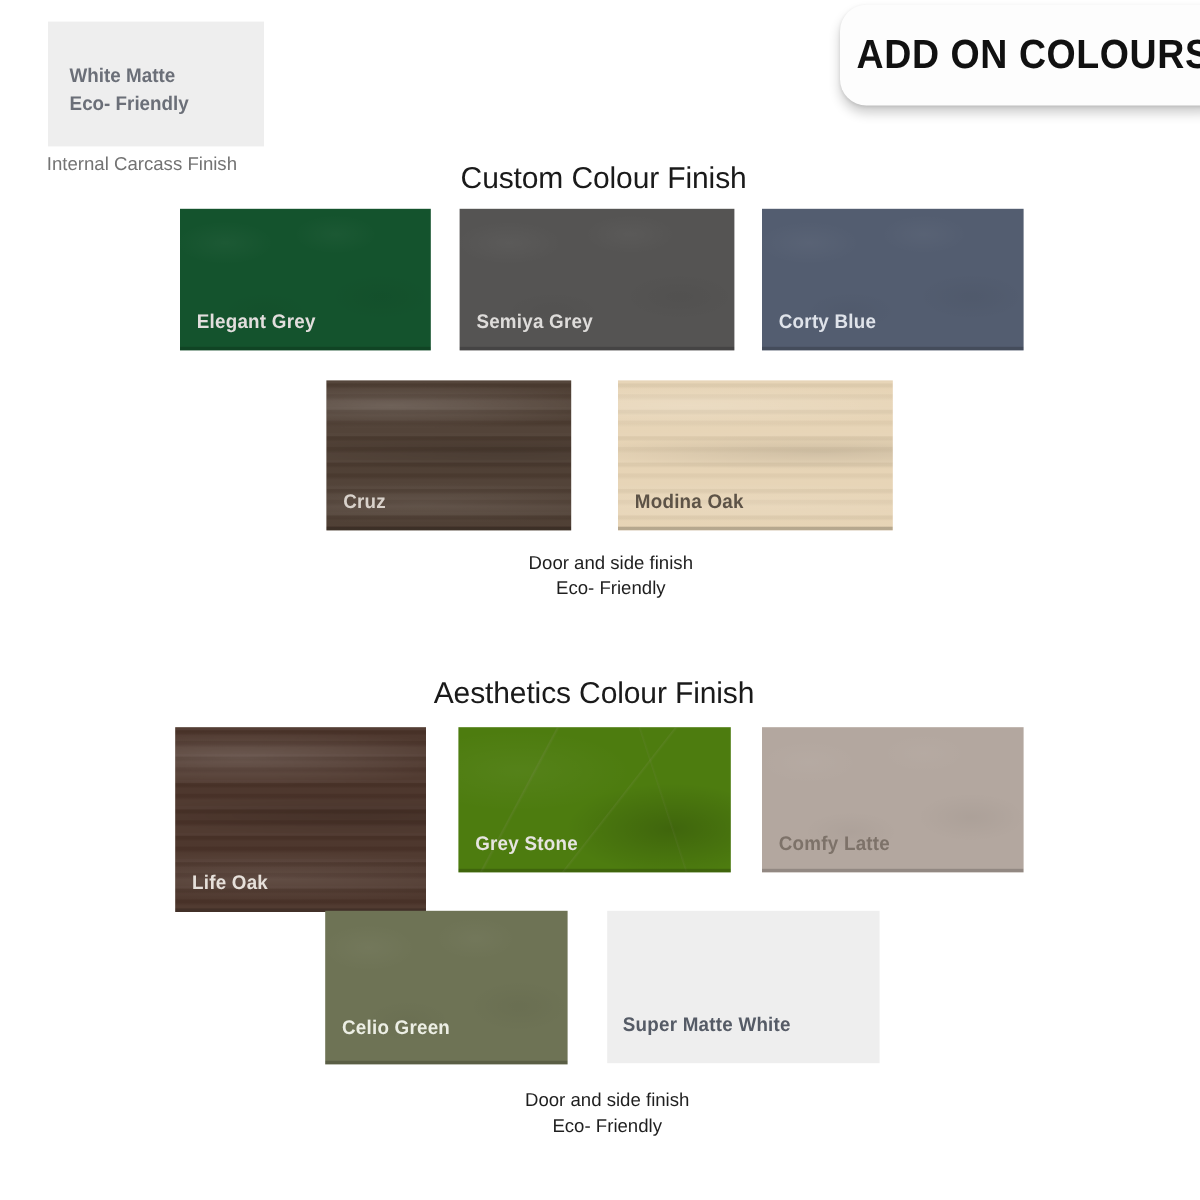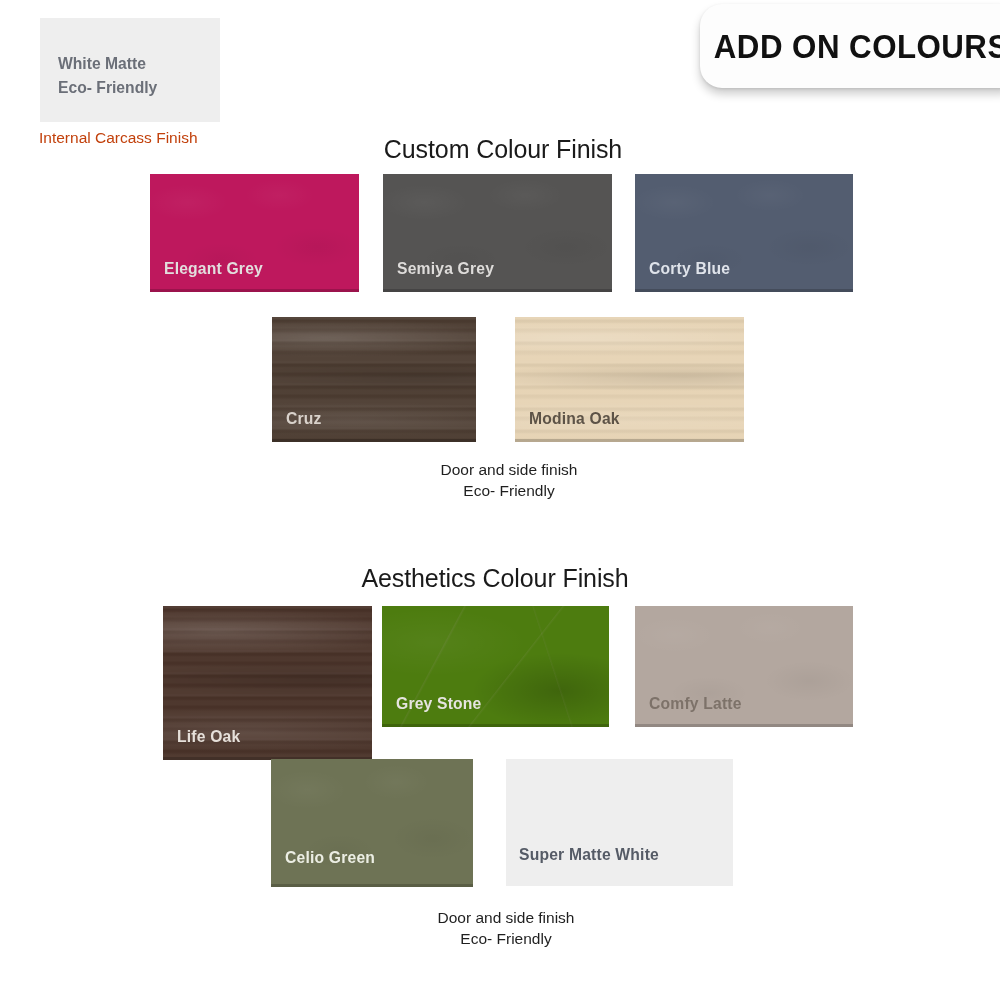--- a/index.html
+++ b/index.html
@@ -59,21 +59,21 @@
     font-weight: 400;
     color: #1f1f1f;
     line-height: 21px;
     text-align: center;
     white-space: pre-line;
     transform: translateX(-50%);
   }
   .caption-left {
     position: absolute;
     font-size: 15.5px;
-    color: #c2410c;
+    color: #737373;
     white-space: nowrap;
   }
 
   
   .swatch {
     position: absolute;
     box-sizing: border-box;
     overflow: hidden;
   }
   .swatch-label {
@@ -157,21 +157,21 @@
 <div class="swatch" style="left:40px; top:18px; width:180px; height:104px; background:#eeeeee;">
   <div style="position:absolute; left:18px; top:36px; font-family:'Liberation Sans Narrow','Liberation Sans',sans-serif;
               font-size:16.5px; font-weight:600; color:#6b6f78; transform:scaleX(0.95); transform-origin:left top;">White Matte</div>
   <div style="position:absolute; left:18px; top:60px; font-family:'Liberation Sans Narrow','Liberation Sans',sans-serif;
               font-size:16.5px; font-weight:600; color:#6b6f78; transform:scaleX(0.95); transform-origin:left top;">Eco- Friendly</div>
 </div>
 <div class="caption-left" style="left:39px; top:129px;">Internal Carcass Finish</div>
 
 <div class="section-heading" style="left:503px; top:135px;">Custom Colour Finish</div>
 
-<div class="swatch edge-bottom" style="left:150px; top:174px; width:209px; height:118px; background:#be185d;padding-left:46px;">
+<div class="swatch edge-bottom" style="left:150px; top:174px; width:209px; height:118px; background:#14532d;padding-left:46px;">
   <span class="mottle"></span>
   <span class="swatch-label" style="color:#e2dedd;">Elegant Grey</span>
 </div>
 
 <div class="swatch edge-bottom" style="left:383px; top:174px; width:229px; height:118px; background:#555453;">
   <span class="mottle"></span>
   <span class="swatch-label" style="color:#dedcda;">Semiya Grey</span>
 </div>
 
 <div class="swatch edge-bottom" style="left:635px; top:174px; width:218px; height:118px; background:#535d70;">
@@ -189,21 +189,21 @@
   <span class="grain-horizontal"></span>
   <span class="grain-wave"></span>
   <span class="swatch-label" style="color:#5d5347;">Modina Oak</span>
 </div>
 
 <div class="caption" style="left:509px; top:459px;">Door and side finish
 Eco- Friendly</div>
 
 <div class="section-heading" style="left:495px; top:564px;">Aesthetics Colour Finish</div>
 
-<div class="swatch edge-bottom" style="left:163px; top:606px; width:209px; height:154px; background:#4a3329;text-align:right;">
+<div class="swatch edge-bottom" style="left:146px; top:606px; width:209px; height:154px; background:#4a3329;text-align:right;">
   <span class="grain-horizontal"></span>
   <span class="grain-wave"></span>
   <span class="swatch-label" style="color:#e6e0da;">Life Oak</span>
 </div>
 
 <div class="swatch edge-bottom" style="left:382px; top:606px; width:227px; height:121px; background:#4d7c0f;">
   <span class="stone-vein"></span>
   <span class="swatch-label" style="color:#e6e4e0;">Grey Stone</span>
 </div>
 

